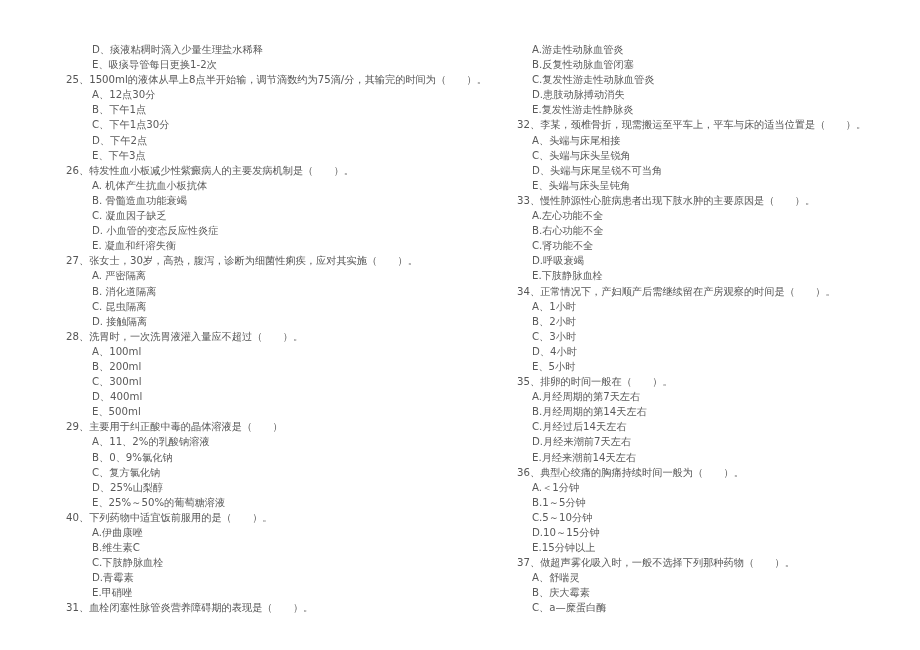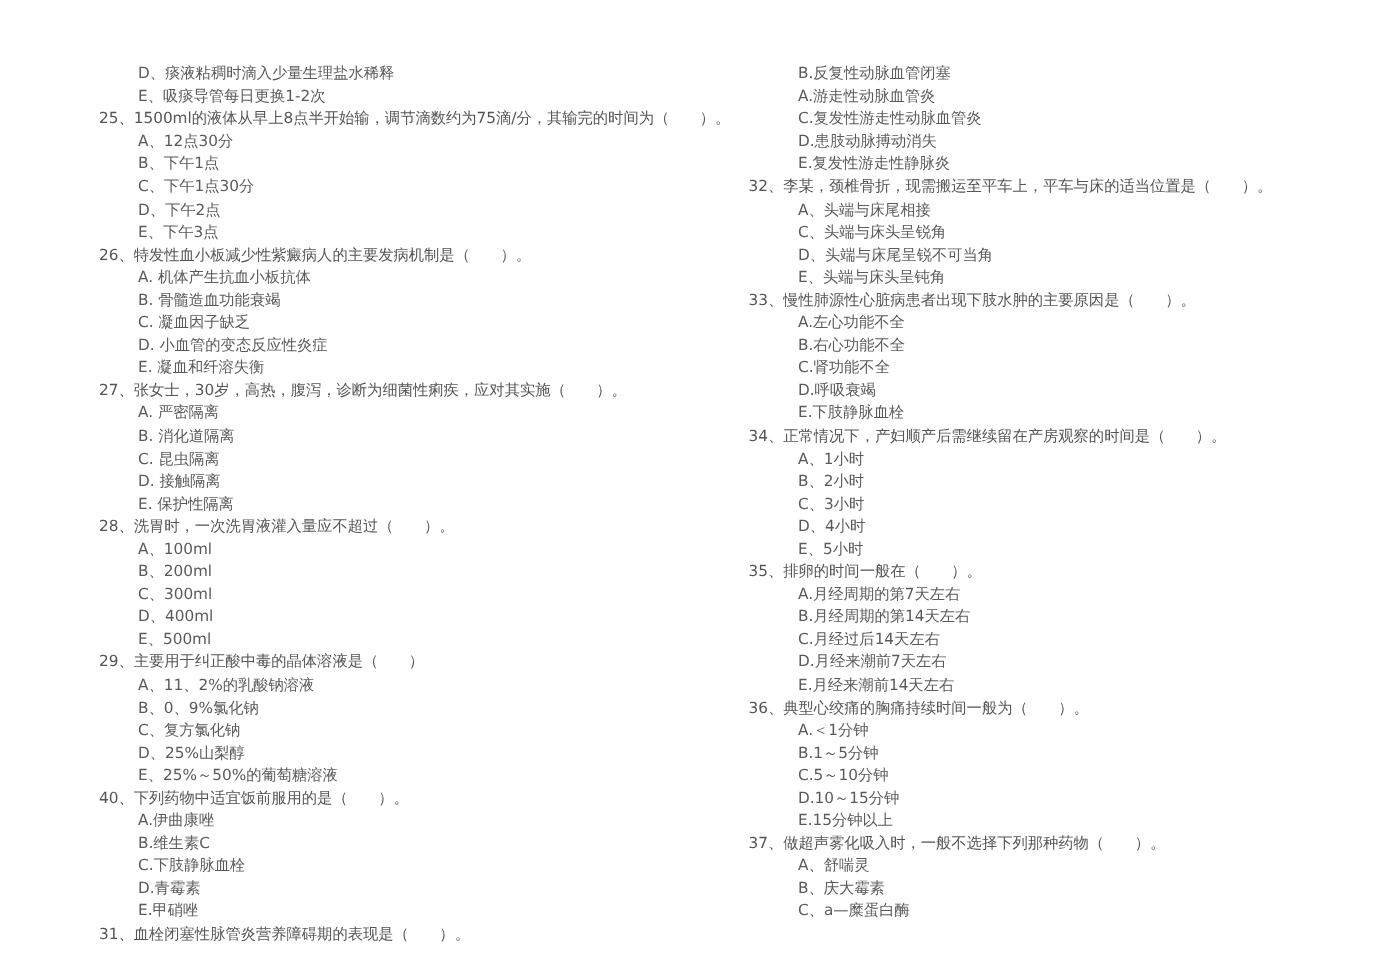--- a/index.html
+++ b/index.html
@@ -47,21 +47,21 @@
     text-indent: -12px;
     margin-left: 12px;
   }
   .opt {
     font-size: 10.2px;
     line-height: 15.1px;
     color: #5a5a5a;
     white-space: nowrap;
     margin-left: 38px;
   }
-  .column.right .q-stem { margin-left: 0px; }
+  .column.right .q-stem { margin-left: 18px; }
   .column.right .opt { margin-left: 33px; }
 
   .footer {
     position: absolute;
     left: 0;
     right: 0;
     top: 610px;
     text-align: center;
     font-size: 10px;
     color: #6a6a6a;
@@ -106,21 +106,20 @@
         <div class="opt">D. 小血管的变态反应性炎症</div>
         <div class="opt">E. 凝血和纤溶失衡</div>
       </div>
 
       <div class="q-block">
         <div class="q-stem">27、张女士，30岁，高热，腹泻，诊断为细菌性痢疾，应对其实施（　　）。</div>
         <div class="opt">A. 严密隔离</div>
         <div class="opt">B. 消化道隔离</div>
         <div class="opt">C. 昆虫隔离</div>
         <div class="opt">D. 接触隔离</div>
-        <div class="opt">E. 保护性隔离</div>
       </div>
 
       <div class="q-block">
         <div class="q-stem">28、洗胃时，一次洗胃液灌入量应不超过（　　）。</div>
         <div class="opt">A、100ml</div>
         <div class="opt">B、200ml</div>
         <div class="opt">C、300ml</div>
         <div class="opt">D、400ml</div>
         <div class="opt">E、500ml</div>
       </div>
@@ -145,22 +144,22 @@
 
       <div class="q-block">
         <div class="q-stem">31、血栓闭塞性脉管炎营养障碍期的表现是（　　）。</div>
       </div>
 
     </div>
 
     <div class="column right">
 
       <div class="q-block">
+        <div class="opt">A.游走性动脉血管炎</div>
         <div class="opt">B.反复性动脉血管闭塞</div>
-        <div class="opt">A.游走性动脉血管炎</div>
         <div class="opt">C.复发性游走性动脉血管炎</div>
         <div class="opt">D.患肢动脉搏动消失</div>
         <div class="opt">E.复发性游走性静脉炎</div>
       </div>
 
       <div class="q-block">
         <div class="q-stem">32、李某，颈椎骨折，现需搬运至平车上，平车与床的适当位置是（　　）。</div>
         <div class="opt">A、头端与床尾相接</div>
         <div class="opt">C、头端与床头呈锐角</div>
         <div class="opt">D、头端与床尾呈锐不可当角</div>

